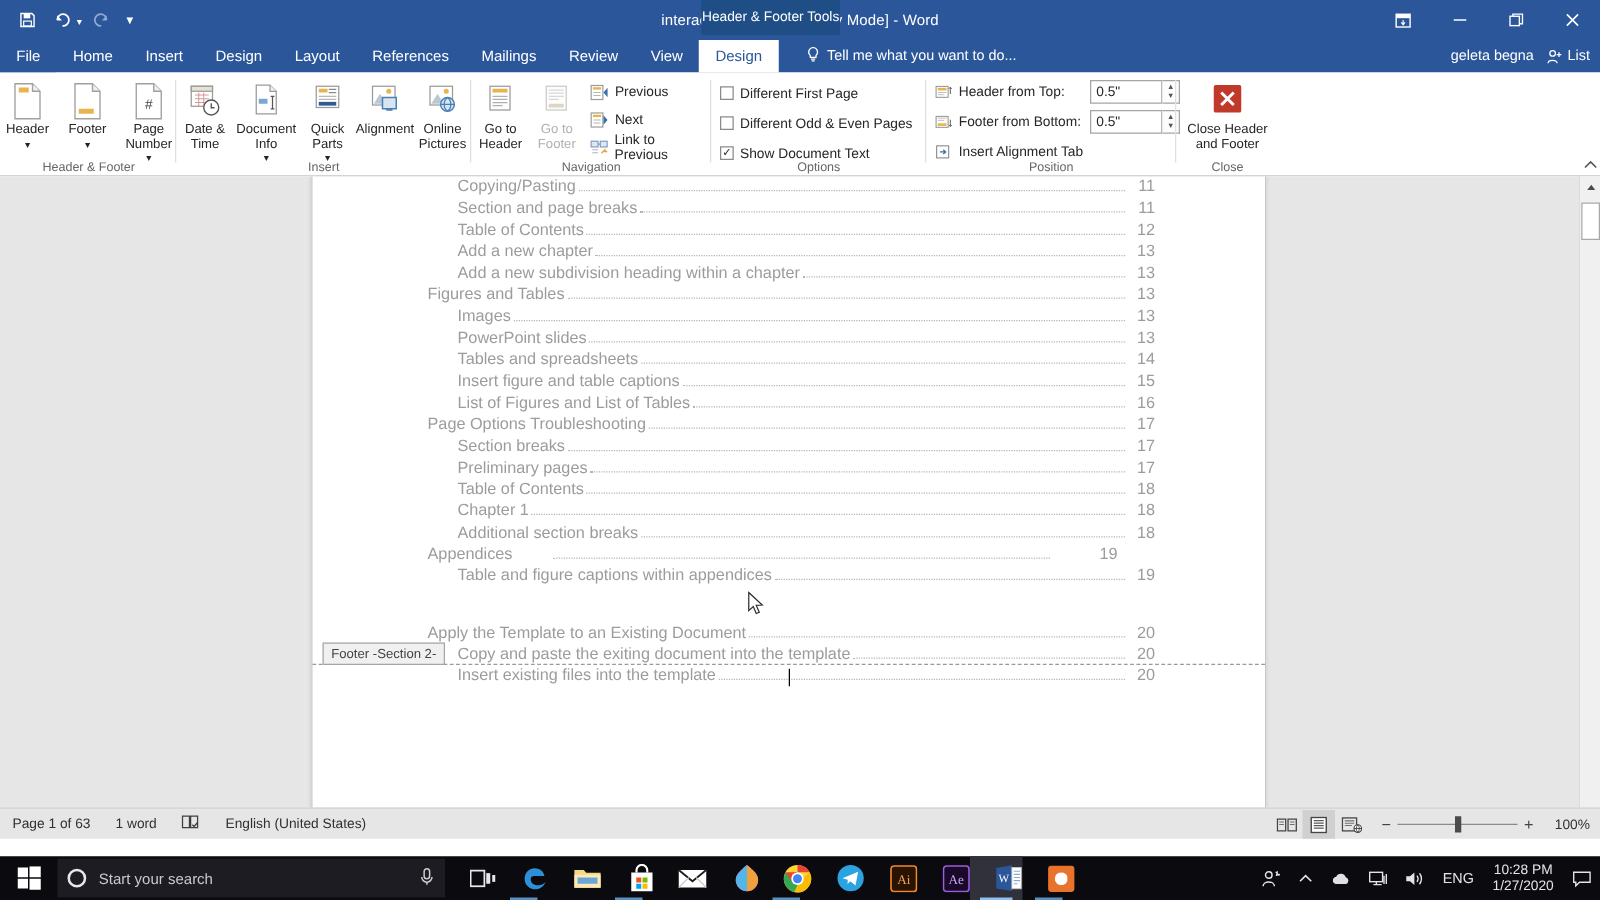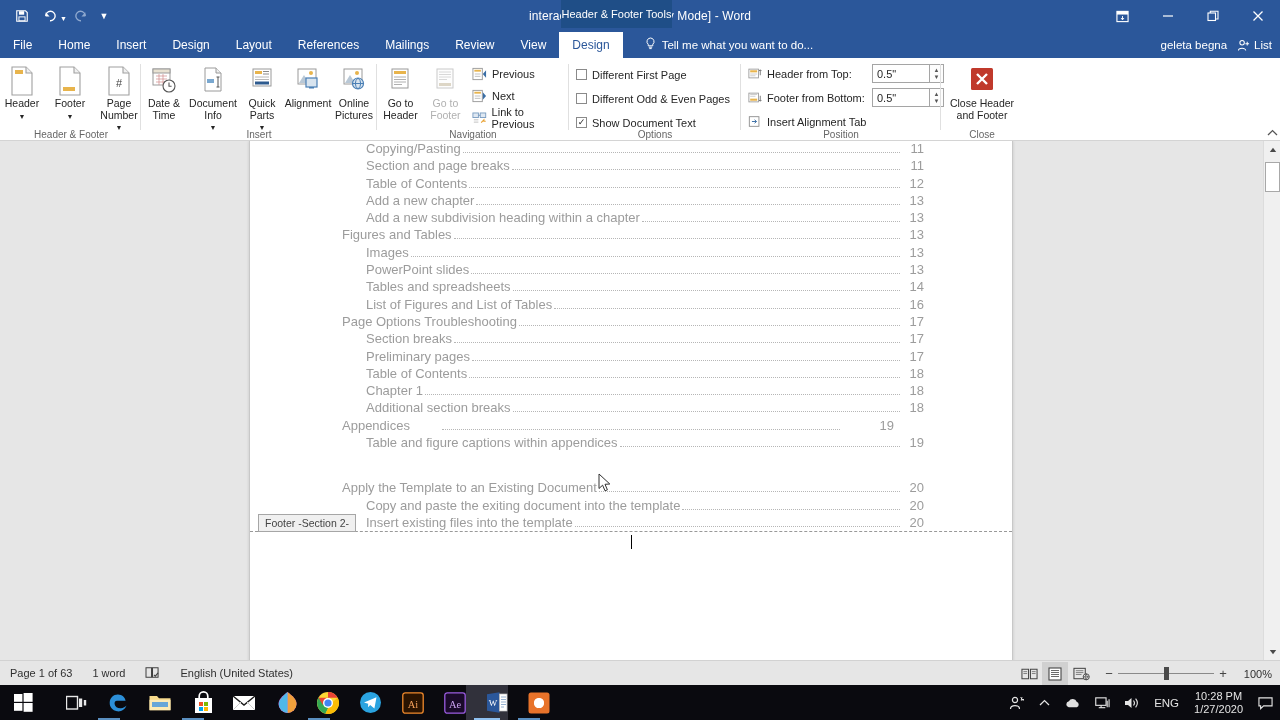--- a/index.html
+++ b/index.html
@@ -170,21 +170,21 @@
   .vs-thumb {
     position: absolute; left: 1px; top: 21px; width: 15px; height: 30px;
     background: #ffffff; border: 1px solid #a8a8a8;
   }
   .vs-ribcollapse {
     position: absolute; right: 2px; top: 127px; font-size: 11px; color: #666;
   }
 
   
   .statusbar {
-    position: absolute; left: 0; top: 660px; width: 1280px; height: 25px;
+    position: absolute; left: 0; top: 646px; width: 1280px; height: 25px;
     background: #e6e6e6; border-top: 1px solid #d2d2d2;
     display: flex; align-items: center; font-size: 11px; color: #303030;
   }
   .sb-item { padding: 0 0 0 0; margin-right: 20px; white-space: nowrap; }
   .sb-left { display: flex; align-items: center; padding-left: 10px; }
   .sb-right {
     position: absolute; right: 8px; top: 0; height: 25px;
     display: flex; align-items: center; gap: 0px;
   }
   .vbtn {
@@ -635,20 +635,26 @@
             <span class="pg">13</span>
             <span class="rpad"></span>
           </div>
         <div class="toc-row lvl1">
             <span class="ttl">Tables and spreadsheets</span>
             <span class="dots"></span>
             <span class="pg">14</span>
             <span class="rpad"></span>
           </div>
         <div class="toc-row lvl1">
+            <span class="ttl">Insert figure and table captions</span>
+            <span class="dots"></span>
+            <span class="pg">15</span>
+            <span class="rpad"></span>
+          </div>
+        <div class="toc-row lvl1">
             <span class="ttl">List of Figures and List of Tables</span>
             <span class="dots"></span>
             <span class="pg">16</span>
             <span class="rpad"></span>
           </div>
         <div class="toc-row" style="padding-left:92px;">
             <span class="ttl">Page Options Troubleshooting</span>
             <span class="dots"></span>
             <span class="pg">17</span>
             <span class="rpad"></span>
@@ -793,20 +799,31 @@
 
   <div class="taskbar">
     <div class="start-btn">
       <svg width="19" height="19" viewBox="0 0 19 19">
           <rect x="0" y="1" width="8.4" height="7.8" fill="#ffffff"></rect>
           <rect x="9.6" y="0" width="9" height="8.8" fill="#ffffff"></rect>
           <rect x="0" y="10" width="8.4" height="7.8" fill="#ffffff"></rect>
           <rect x="9.6" y="10" width="9" height="8.8" fill="#ffffff"></rect>
         </svg>
     </div>
+    <div class="searchbox">
+      <span class="search-ring"></span>
+      <span>Start your search</span>
+      <span class="mic">
+        <svg width="13" height="15" viewBox="0 0 13 15">
+            <rect x="4.3" y="1" width="4.4" height="8" rx="2.2" fill="none" stroke="#cfcfcf" stroke-width="1.2"></rect>
+            <path d="M2.4 7.6 A4.1 4.1 0 0 0 10.6 7.6" fill="none" stroke="#cfcfcf" stroke-width="1.2"></path>
+            <path d="M6.5 11.7 v2.1" stroke="#cfcfcf" stroke-width="1.2"></path>
+          </svg>
+      </span>
+    </div>
     <div class="tb-icons">
       <div class="tb-icon">
         <svg width="22" height="18" viewBox="0 0 22 18">
             <rect x="0.5" y="2.5" width="11" height="12.5" fill="none" stroke="#e8e8e8" stroke-width="1.4"></rect>
             <rect x="13" y="4.5" width="3.2" height="8.5" fill="#e8e8e8"></rect>
             <rect x="17.8" y="6" width="2.4" height="5.5" fill="#e8e8e8"></rect>
           </svg>
       </div>
       <div class="tb-icon running">
         <svg width="24" height="24" viewBox="0 0 24 24">

